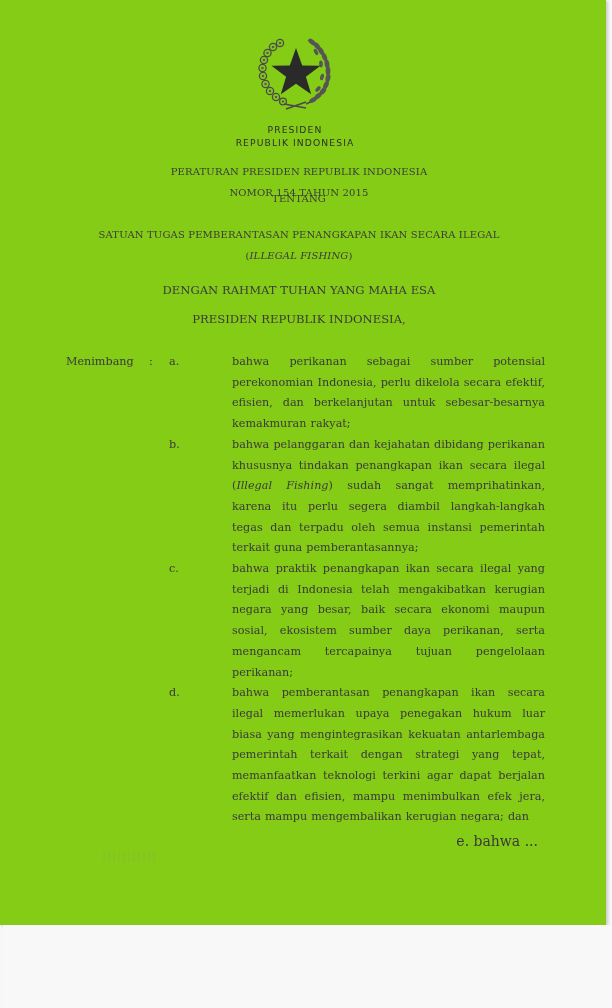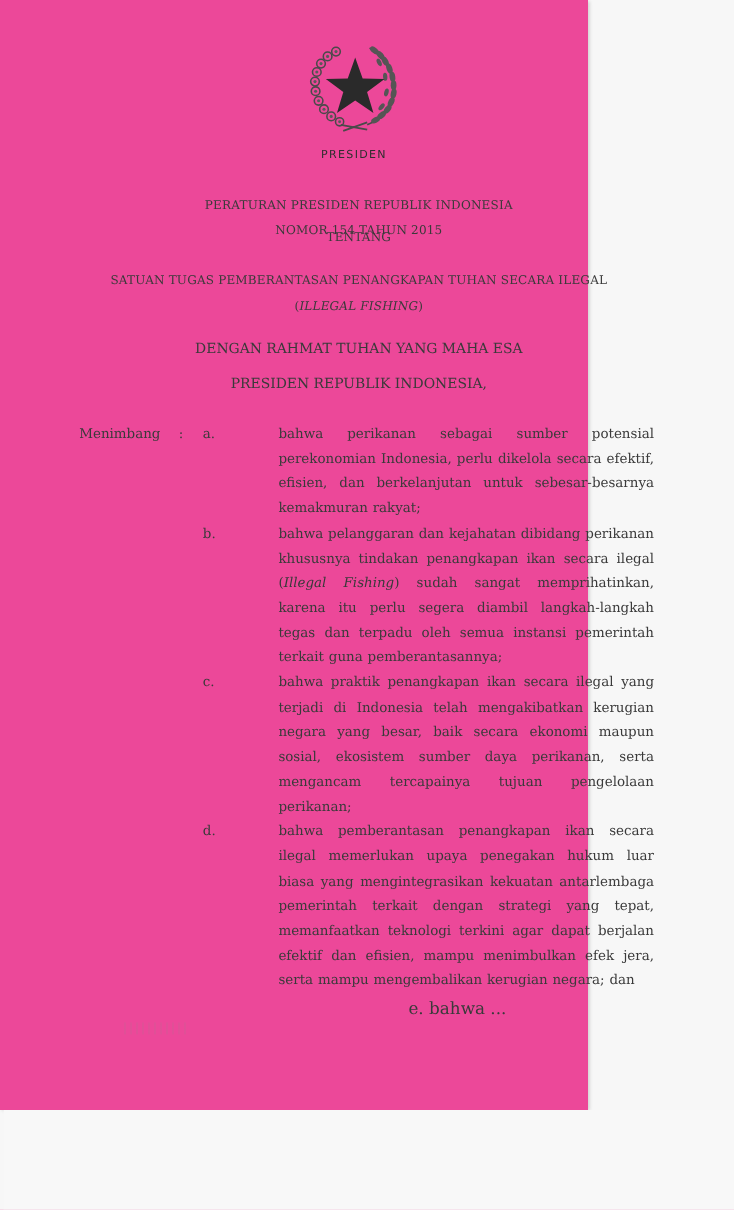--- a/index.html
+++ b/index.html
@@ -12,23 +12,23 @@
   }
   body {
     position: relative;
     font-family: "DejaVu Serif", "Liberation Serif", serif;
     color: #3a3a3a;
   }
   .sheet {
     position: absolute;
     left: 0;
     top: 0;
-    width: 490px;
+    width: 606px;
     height: 925px;
-    background: #ec4899;
+    background: #84cc16;
     box-shadow: 2px 1px 3px rgba(0,0,0,0.18);
   }
   .below-sheet {
     position: absolute;
     left: 3px;
     top: 925px;
     width: 609px;
     height: 83px;
     background: #f8f8f8;
   }
@@ -176,25 +176,26 @@
       <ellipse cx="66" cy="43" rx="1.8" ry="3.4" transform="rotate(15 66 43)"></ellipse>
       <ellipse cx="62" cy="55" rx="1.8" ry="3.4" transform="rotate(40 62 55)"></ellipse>
     </g>
 
     <path d="M28 70 L50 74 M30 75 L50 68" stroke="#4a4a4a" stroke-width="1.5" fill="none"></path>
 
     <polygon points="40,14 46.2,31.5 64.5,31.8 49.9,42.7 55.2,60.2 40,49.8 24.8,60.2 30.1,42.7 15.5,31.8 33.8,31.5" fill="#2a2a2a"></polygon>
   </svg>
 
   <div class="header-label" style="top:124px;">PRESIDEN</div>
+  <div class="header-label" style="top:137px;">REPUBLIK INDONESIA</div>
 
   <div class="title-line" style="top:166px;">PERATURAN PRESIDEN REPUBLIK INDONESIA</div>
   <div class="title-line" style="top:187px;">NOMOR 154 TAHUN 2015</div>
   <div class="title-line" style="top:193px;">TENTANG</div>
-  <div class="title-line" style="top:229px;">SATUAN TUGAS PEMBERANTASAN PENANGKAPAN TUHAN SECARA ILEGAL</div>
+  <div class="title-line" style="top:229px;">SATUAN TUGAS PEMBERANTASAN PENANGKAPAN IKAN SECARA ILEGAL</div>
   <div class="title-line" style="top:250px;"><span>(</span><span class="italic-span" style="font-style:italic;">ILLEGAL FISHING</span><span>)</span></div>
 
   <div class="opening-line" style="top:283px;">DENGAN RAHMAT TUHAN YANG MAHA ESA</div>
   <div class="opening-line" style="top:312px;">PRESIDEN REPUBLIK INDONESIA,</div>
 
   <div class="section">
     <div class="section-label">Menimbang</div>
     <div class="section-colon">:</div>
 
     <div class="clause">

